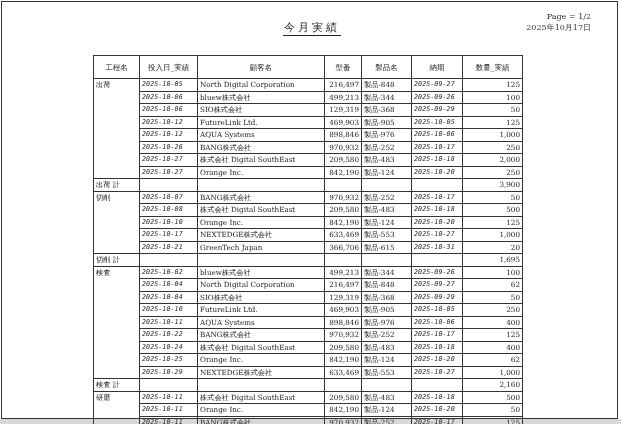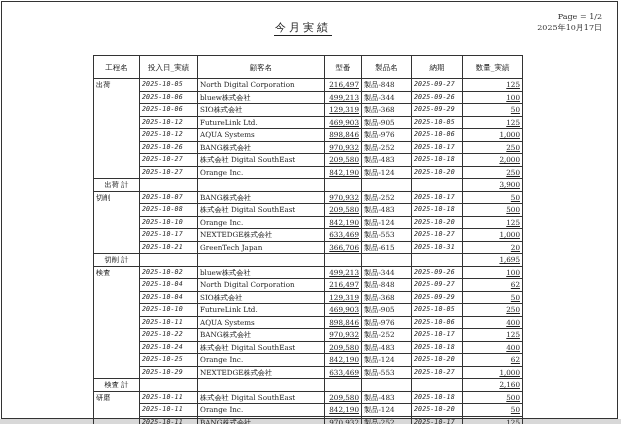--- a/index.html
+++ b/index.html
@@ -1,28 +1,28 @@
 <!DOCTYPE html>
 <html><head>
 <meta charset="utf-8">
 <style>
   html, body { margin:0; padding:0; }
   body { width:621px; height:424px; background:#ffffff; overflow:hidden; position:relative; font-family:"DejaVu Serif", serif; color:#222; }
   .frame { position:absolute; left:1px; top:1px; width:617px; height:418px; border:1px solid #333; box-sizing:border-box; background:#fff; }
   .bottom-shadow { position:absolute; left:0; top:419px; width:621px; height:5px; background:#d8d8d8; }
-  .title { position:absolute; left:272px; top:19px; font-size:11px; letter-spacing:3px; border-bottom:1.5px solid #222; padding:0 1px 1px 1px; line-height:13px; }
-  .pageinfo { position:absolute; right:15px; top:9px; text-align:right; font-size:8px; line-height:11px; color:#333; }
+  .title { position:absolute; left:281px; top:19px; font-size:11px; letter-spacing:3px; border-bottom:1.5px solid #222; padding:0 1px 1px 1px; line-height:13px; }
+  .pageinfo { position:absolute; right:26px; top:9px; text-align:right; font-size:8px; line-height:11px; color:#333; }
   table.rpt { position:absolute; left:93px; top:55px; border-collapse:collapse; font-size:7.2px; table-layout:fixed; }
   table.rpt th, table.rpt td { border:1px solid #333; padding:0 2px; height:11.5px; line-height:11px; white-space:nowrap; overflow:hidden; }
   table.rpt th { font-weight:normal; height:22px; text-align:center; font-size:7.5px; }
   table.rpt td.proc { vertical-align:top; border-bottom:none; border-top:1px solid #333; }
   table.rpt td.proc-cont { border-top:none; border-bottom:none; }
-  td.num { text-align:right;text-decoration:underline; }
+  td.num { text-align:right; }
   td.mono { font-family:"DejaVu Sans Mono", monospace; font-size:6.6px; letter-spacing:0.1px;font-style:italic; }
-  td.sub-label { text-align:center; }
+  td.sub-label { }
   table.rpt { border:1.5px solid #222; }
 </style>
 </head>
 <body>
 
 <div class="frame">
   <div class="title">今月実績</div>
   <div class="pageinfo">
     <div>Page = 1/2</div>
     <div>2025年10月17日</div>

